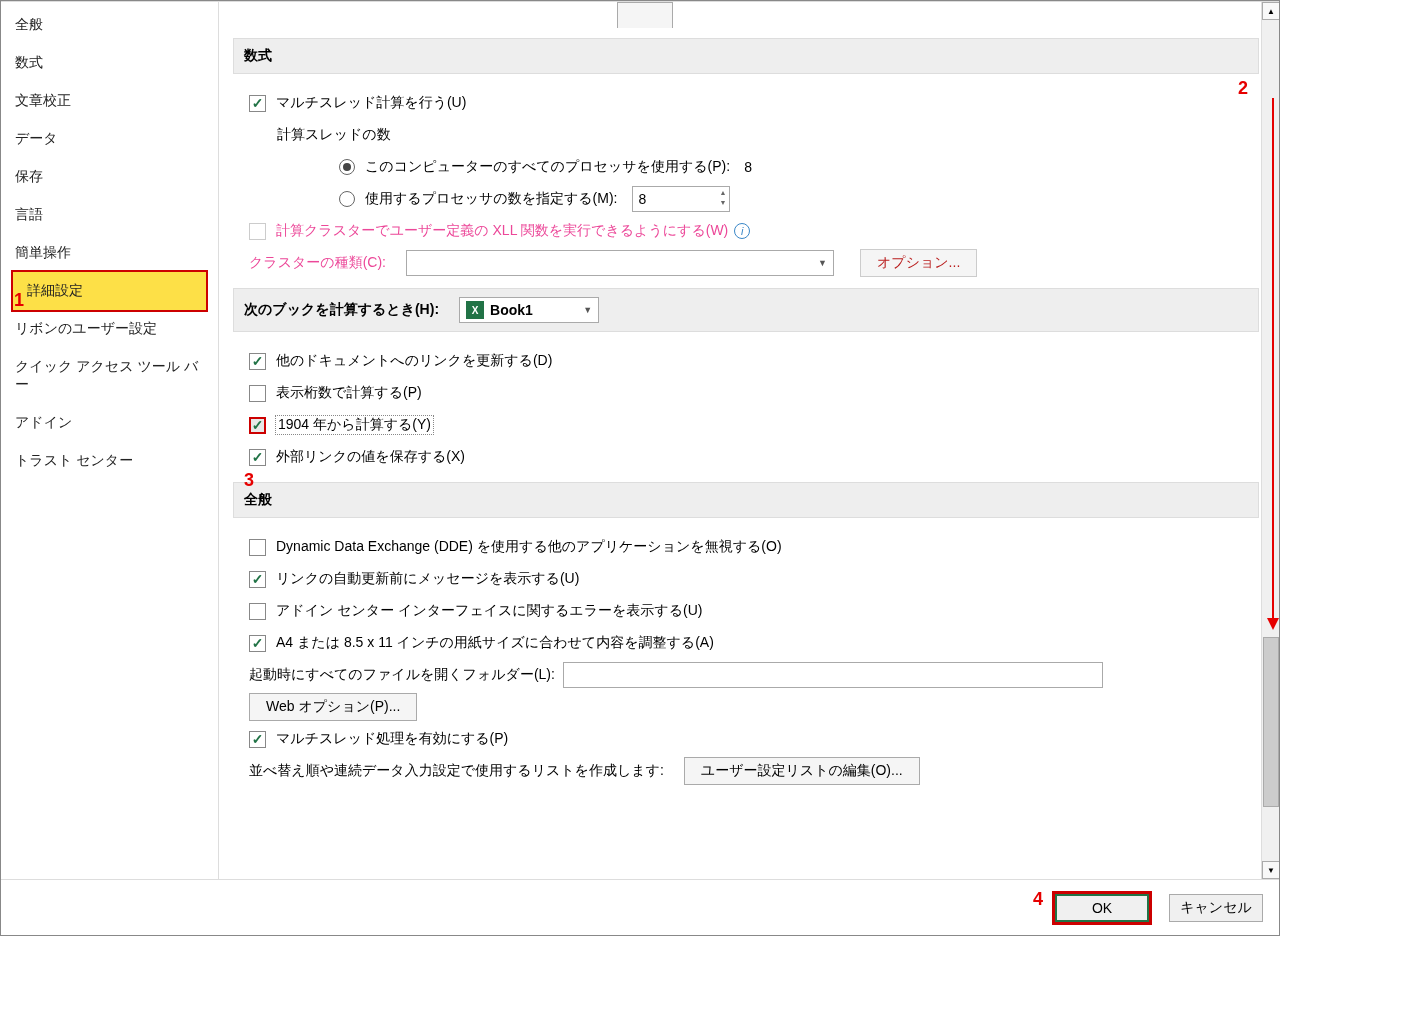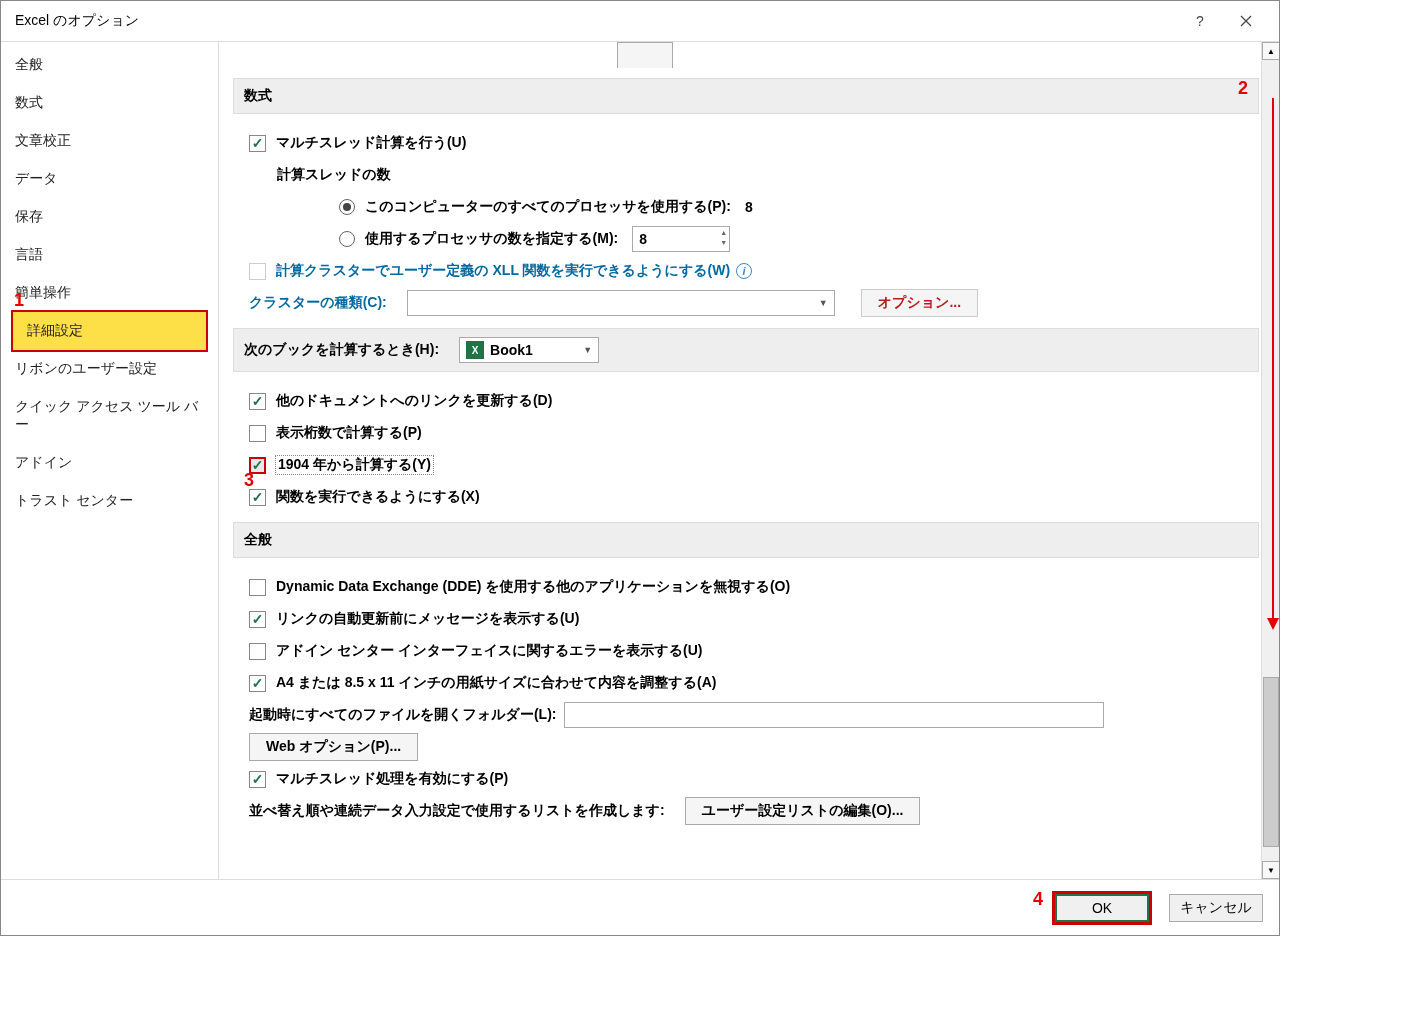--- a/index.html
+++ b/index.html
@@ -14,30 +14,30 @@
 .side-item { padding: 10px 14px; color: #222; cursor: default; }
 .side-item.selected { background: #fde047; border: 2px solid #c00; margin: -2px 10px; position: relative; }
 .content-wrap { flex: 1; display: flex; position: relative; }
 .content { flex: 1; padding: 0 12px 10px 30px; overflow: hidden; }
 .scrollbar { width: 18px; background: #f0f0f0; border-left: 1px solid #ddd; position: relative; }
 .scroll-up { width: 18px; height: 18px; border: 1px solid #aaa; background: #f8f8f8; display: flex; align-items: center; justify-content: center; font-size: 8px; }
 .scroll-down { width: 18px; height: 18px; border: 1px solid #aaa; background: #f8f8f8; position: absolute; bottom: 0; display: flex; align-items: center; justify-content: center; font-size: 8px; }
 .scroll-thumb { position: absolute; top: 635px; width: 16px; left: 1px; height: 170px; background: #ccc; border: 1px solid #aaa; }
 .section-head { background: #eee; padding: 8px 10px; font-weight: bold; margin: 10px 0 14px -16px; border: 1px solid #ddd; width: calc(100% + 26px); }
 .section-head.inline { display: flex; align-items: center; gap: 20px; }
-.row { display: flex; align-items: center; min-height: 30px; margin: 2px 0; font-weight: bold; }
+.row { display: flex; align-items: center; min-height: 30px; margin: 2px 0; }
 .cbx { width: 17px; height: 17px; border: 1px solid #888; margin-right: 10px; display: inline-flex; align-items: center; justify-content: center; background: #fff; flex-shrink: 0; }
 .cbx.checked::after { content: "✓"; color: #217346; font-size: 14px; font-weight: bold; line-height: 1; }
 .cbx.disabled { border-color: #ccc; }
 .indent2 { margin-left: 90px; }
 .radio { width: 16px; height: 16px; border: 1px solid #666; border-radius: 50%; margin-right: 10px; display: inline-flex; align-items: center; justify-content: center; flex-shrink: 0; }
 .radio.on::after { content: ""; width: 8px; height: 8px; background: #444; border-radius: 50%; }
 .spinbox { width: 98px; height: 26px; border: 1px solid #aaa; display: flex; align-items: center; padding: 0 6px; margin-left: 14px; position: relative; }
 .spinbox .spinbtns { position: absolute; right: 2px; top: 1px; display: flex; flex-direction: column; font-size: 7px; line-height: 10px; color: #666; }
-.dled { color: #0369a1; }
+.dled { color: #ec4899; }
 .dropdown { height: 26px; border: 1px solid #aaa; display: inline-flex; align-items: center; padding: 0 6px; background: #fff; min-width: 140px; }
 .dropdown.wide { width: 428px; }
 .dropdown .arr { margin-left: auto; font-size: 9px; color: #555; }
 .xl-icon { width: 18px; height: 18px; background: #217346; color: #fff; display: inline-flex; align-items: center; justify-content: center; font-size: 10px; font-weight: bold; margin-right: 6px; }
 .btn { height: 28px; border: 1px solid #aaa; background: #f5f5f5; padding: 0 16px; display: inline-flex; align-items: center; }
 .btn.dis { color: #b91c1c; border-color: #ccc; }
 .info-icon { width: 16px; height: 16px; border: 1px solid #3a87c7; border-radius: 50%; color: #3a87c7; display: inline-flex; align-items: center; justify-content: center; font-size: 11px; font-style: italic; margin-left: 6px; }
 .txtfield { height: 26px; border: 1px solid #aaa; background: #fff; flex: 0 0 540px; margin-left: 8px; }
 .footer { height: 56px; border-top: 1px solid #ddd; display: flex; align-items: center; justify-content: flex-end; gap: 20px; padding-right: 16px; }
 .ft-btn { width: 94px; height: 28px; border: 1px solid #aaa; background: #f0f0f0; display: flex; align-items: center; justify-content: center; }
@@ -53,29 +53,20 @@
 .boxout { border: 2px solid #c00; }
 .top-cut { height: 26px; overflow: hidden; margin: 0 -16px 4px -16px; }
 .top-cut-inner { border: 1px solid #aaa; background: #f5f5f5; width: 56px; height: 30px; margin-left: 384px; }
 .sub-label { margin-left: 28px; }
 </style>
 </head>
 <body>
 
 <div class="dialog">
 
-  <div class="titlebar">
-    <div class="titlebar-title">Excel のオプション</div>
-    <div class="titlebar-btn">?</div>
-    <div class="titlebar-btn">
-      <svg viewBox="0 0 12 12">
-          <path d="M1 1 L11 11 M11 1 L1 11" stroke="#444" stroke-width="1.2" fill="none"></path>
-        </svg>
-    </div>
-  </div>
 
   <div class="body">
     <div class="sidebar">
       <div class="side-item">全般</div>
       <div class="side-item">数式</div>
       <div class="side-item">文章校正</div>
       <div class="side-item">データ</div>
       <div class="side-item">保存</div>
       <div class="side-item">言語</div>
       <div class="side-item">簡単操作</div>
@@ -143,21 +134,21 @@
         <div class="row">
           <span class="cbx"></span>
           <span>表示桁数で計算する(P)</span>
         </div>
         <div class="row">
           <span class="cbx checked boxout" style="background:#e8e8e8"></span>
           <span style="outline:1px dotted #888; padding:0 2px">1904 年から計算する(Y)</span>
         </div>
         <div class="row">
           <span class="cbx checked"></span>
-          <span>関数を実行できるようにする(X)</span>
+          <span>外部リンクの値を保存する(X)</span>
         </div>
 
         <div class="section-head">全般</div>
 
         <div class="row">
           <span class="cbx"></span>
           <span>Dynamic Data Exchange (DDE) を使用する他のアプリケーションを無視する(O)</span>
         </div>
         <div class="row">
           <span class="cbx checked"></span>

